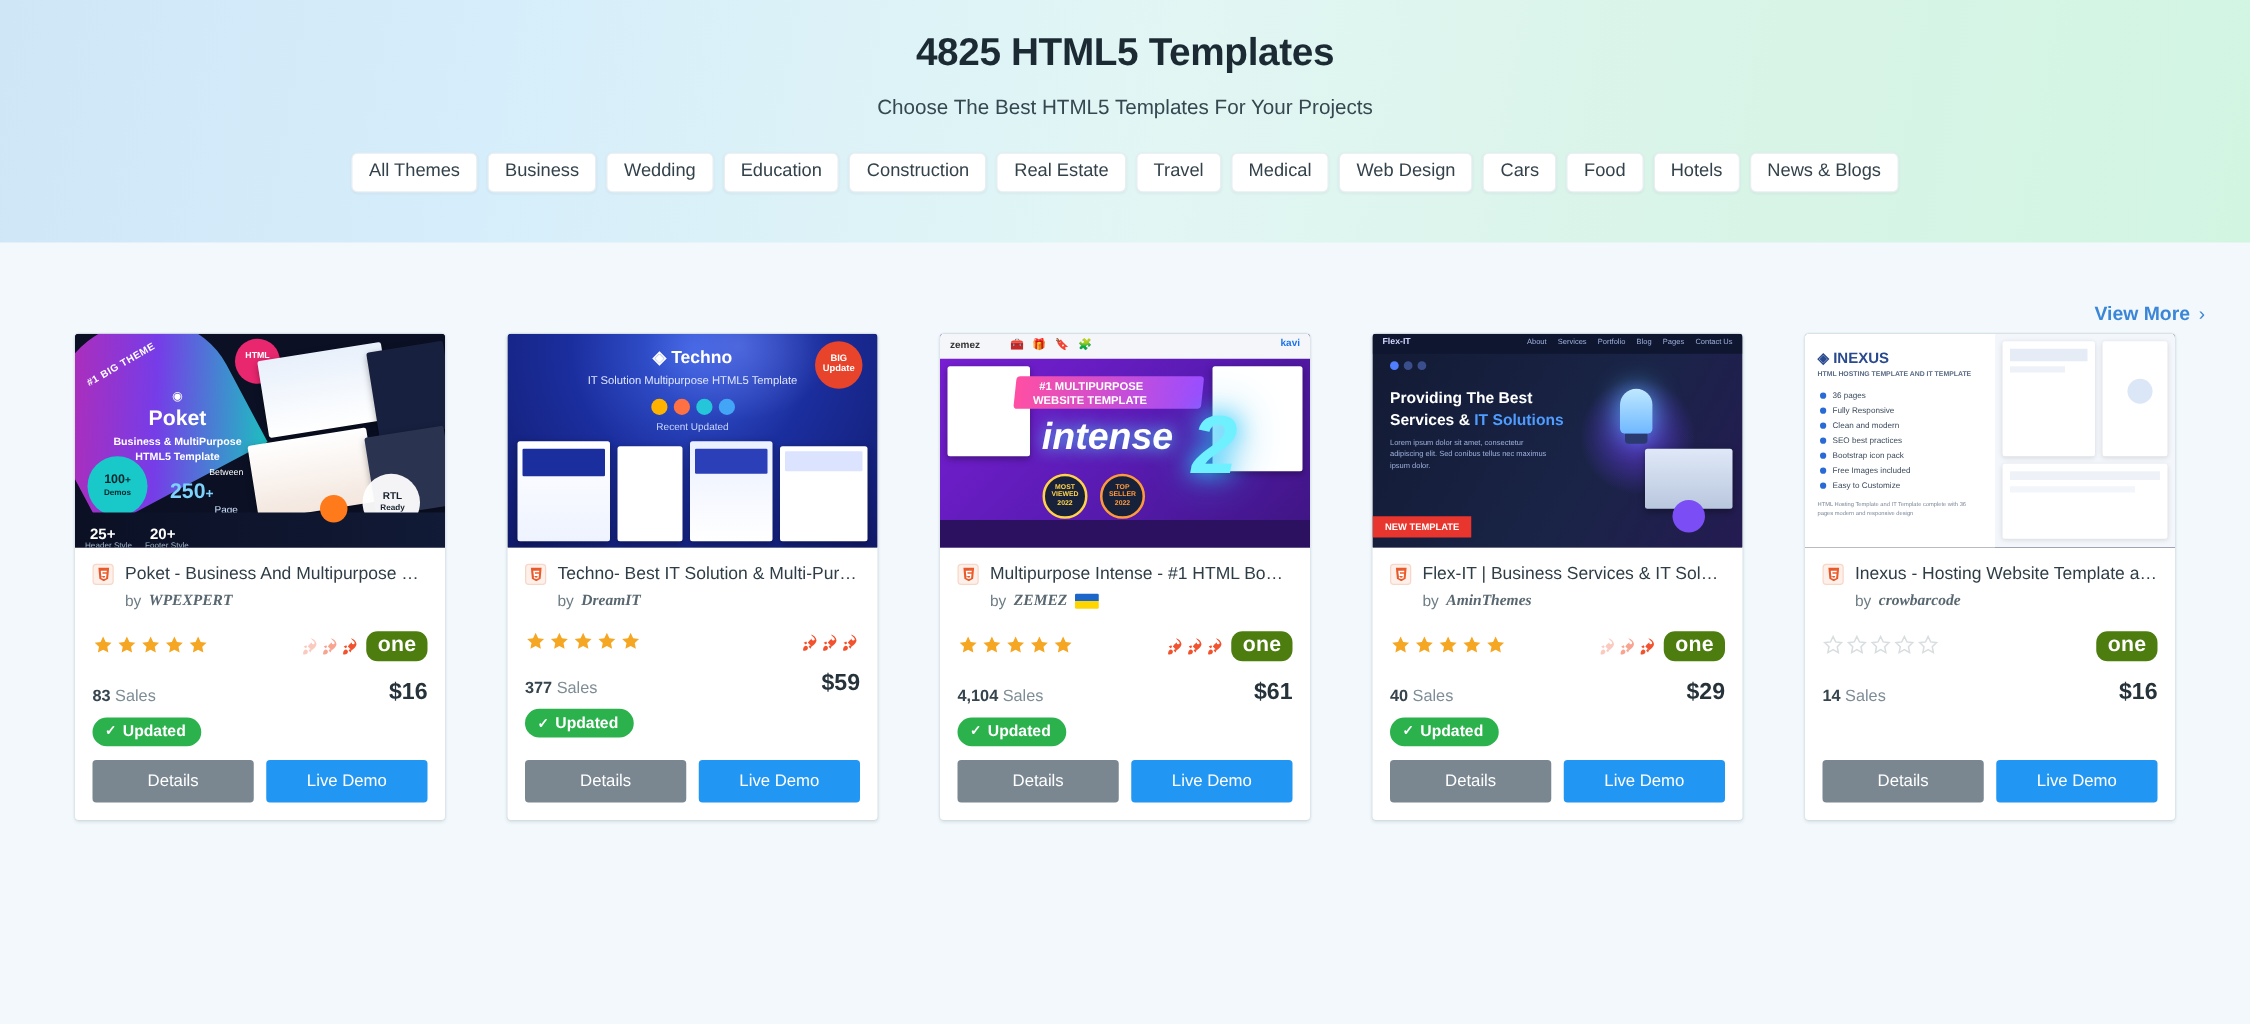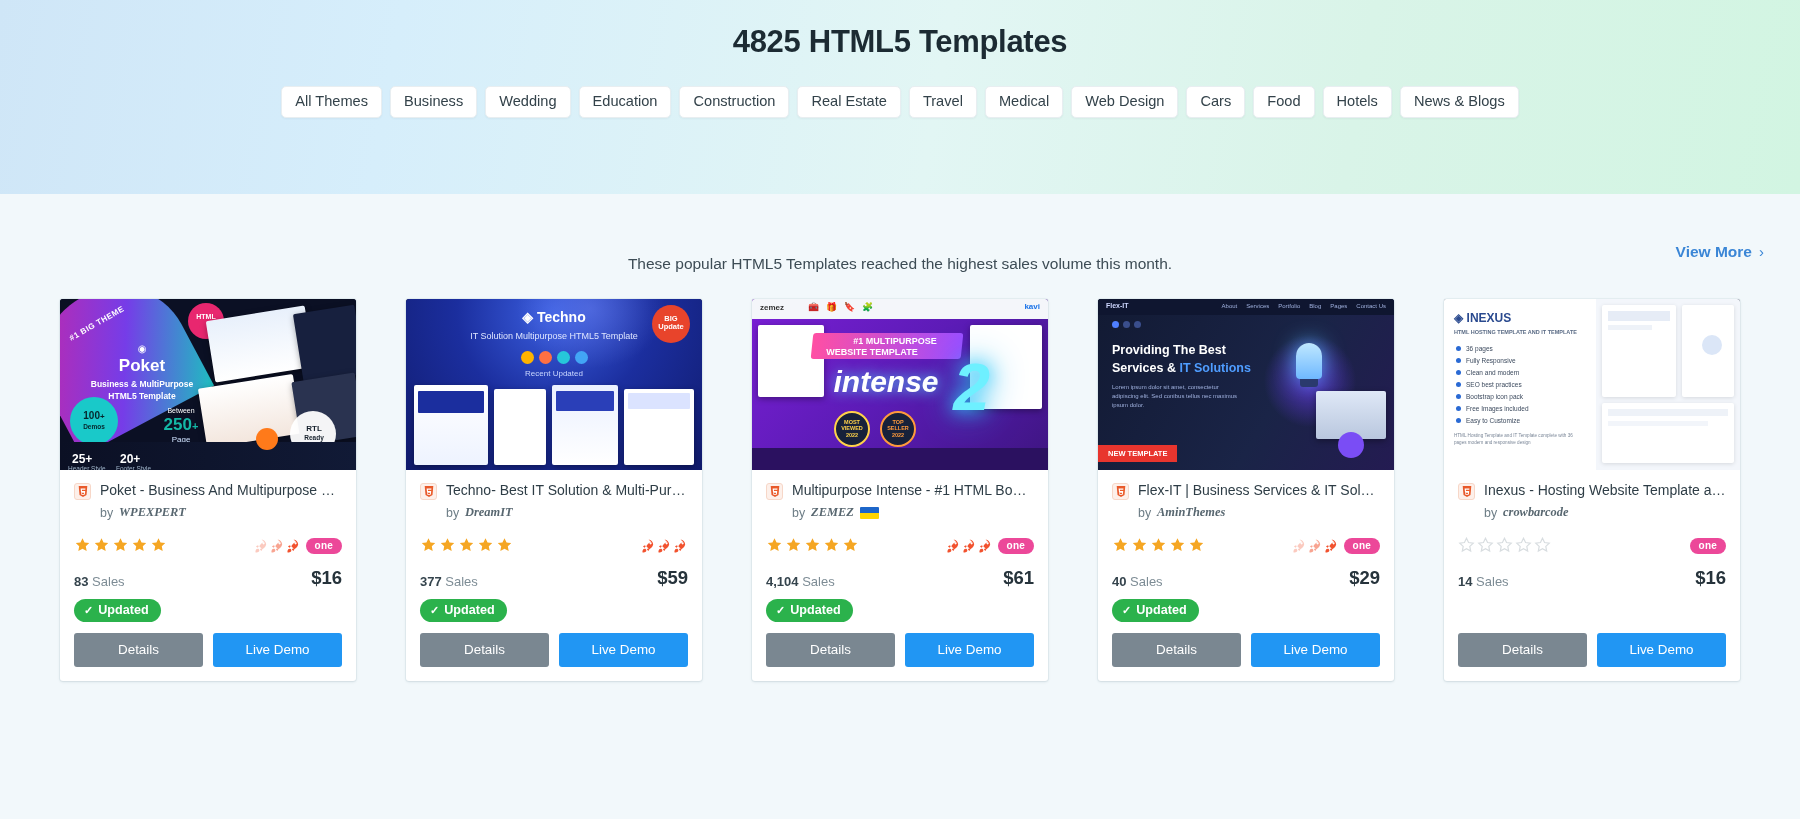--- a/index.html
+++ b/index.html
@@ -152,24 +152,24 @@
     display: flex;
     align-items: center;
     justify-content: space-between;
   }
   .stars { display: flex; gap: 2px; }
   .stars svg { width: 17px; height: 17px; display: block; }
   .badges { display: flex; align-items: center; gap: 5px; }
   .rockets { display: flex; gap: 1px; align-items: center; }
   .rockets svg { width: 15px; height: 15px; display: block; }
   .one-badge {
-    background: #ec4899;
+    background: #4d7c0f;
     color: #fff;
     border-radius: 9px;
-    font-size: 10px;
+    font-size: 17px;
     font-weight: bold;
     padding: 2px 9px 3px;
     letter-spacing: 0.2px;
     line-height: 1.1;
   }
 
   .sales-row {
     margin-top: 13px;
     display: flex;
     align-items: flex-end;
@@ -204,40 +204,40 @@
 
   
   .tsheet { position: absolute; background: #fff; border-radius: 2px; box-shadow: 0 2px 6px rgba(0,0,0,.35); }
   .tcirc { position: absolute; border-radius: 50%; }
 </style>
 </head>
 <body>
 
 <div class="hero">
   <div class="hero-title">4825 HTML5 Templates</div>
+  <div class="hero-sub">Choose The Best HTML5 Templates For Your Projects</div>
   <div class="tabs" id="tabs">
       <div class="tab">All Themes</div>
       <div class="tab">Business</div>
       <div class="tab">Wedding</div>
       <div class="tab">Education</div>
       <div class="tab">Construction</div>
       <div class="tab">Real Estate</div>
       <div class="tab">Travel</div>
       <div class="tab">Medical</div>
       <div class="tab">Web Design</div>
       <div class="tab">Cars</div>
       <div class="tab">Food</div>
       <div class="tab">Hotels</div>
       <div class="tab">News &amp; Blogs</div>
     </div>
 </div>
 
 <div class="section">
   <div class="section-head">
-    <div class="section-sub">These popular HTML5 Templates reached the highest sales volume this month.</div>
   </div>
   <div class="view-more">
     <span>View More</span>
     <span class="chev">›</span>
   </div>
 
   <div class="cards" id="cards">
       <div class="card">
     <div class="thumb">
           <div class="thumb-inner" style="background:#0b1024;">
@@ -254,21 +254,21 @@
       </div>
       <div class="tsheet" style="left:150px;top:14px;width:100px;height:62px;transform:rotate(-9deg);background:linear-gradient(#e8f0fb,#fff);"></div>
       <div class="tsheet" style="left:238px;top:10px;width:62px;height:70px;transform:rotate(-9deg);background:#17203e;"></div>
       <div class="tsheet" style="left:142px;top:82px;width:96px;height:60px;transform:rotate(-9deg);background:linear-gradient(#fff,#f3e6dd);"></div>
       <div class="tsheet" style="left:236px;top:78px;width:64px;height:64px;transform:rotate(-9deg);background:#2a3350;"></div>
       <div class="tcirc" style="left:230px;top:112px;width:46px;height:46px;background:#fff;opacity:.95;"></div>
       <div style="position:absolute;left:238px;top:126px;width:32px;text-align:center;color:#16202c;font-size:8px;font-weight:bold;line-height:1.1;">RTL<br><span style="font-size:6.5px;">Ready</span></div>
       <div class="tcirc" style="left:10px;top:98px;width:48px;height:48px;background:#19c9c9;"></div>
       <div style="position:absolute;left:12px;top:112px;width:44px;text-align:center;color:#06262c;font-size:10px;font-weight:bold;line-height:1;">100<span style="font-size:8px;">+</span><br><span style="font-size:6.5px;">Demos</span></div>
       <div style="position:absolute;left:76px;top:108px;width:90px;text-align:center;color:#fff;font-size:7px;">Between</div>
-      <div style="position:absolute;left:76px;top:116px;width:90px;text-align:center;color:#14b8a6;font-size:17px;font-weight:bold;">250<span style="font-size:11px;">+</span></div>
+      <div style="position:absolute;left:76px;top:116px;width:90px;text-align:left;color:#7dd3fc;font-size:17px;font-weight:bold;">250<span style="font-size:11px;">+</span></div>
       <div style="position:absolute;left:76px;top:136px;width:90px;text-align:center;color:#cfe2ff;font-size:8px;">Page</div>
       <div style="position:absolute;left:0;bottom:0;width:100%;height:28px;background:linear-gradient(90deg,#0b1024,#111a36);"></div>
       <div style="position:absolute;left:12px;bottom:4px;color:#fff;font-size:12px;font-weight:bold;">25+</div>
       <div style="position:absolute;left:8px;bottom:-2px;color:#9fb4c9;font-size:6.5px;">Header Style</div>
       <div style="position:absolute;left:60px;bottom:4px;color:#fff;font-size:12px;font-weight:bold;">20+</div>
       <div style="position:absolute;left:56px;bottom:-2px;color:#9fb4c9;font-size:6.5px;">Footer Style</div>
       <div class="tcirc" style="left:196px;bottom:20px;width:22px;height:22px;background:#ff7a1a;"></div>
     </div>
         </div>
     <div class="card-body">
@@ -463,21 +463,21 @@
       <div style="position:absolute;top:3px;left:56px;display:flex;gap:7px;font-size:9px;">
         <span>🧰</span>
               <span>🎁</span>
               <span>🔖</span>
               <span>🧩</span>
       </div>
       <div style="position:absolute;top:3px;right:8px;color:#1a73e8;font-size:8px;font-weight:bold;">kavi</div>
       <div class="tsheet" style="left:6px;top:26px;width:66px;height:72px;background:#fff;"></div>
       <div class="tsheet" style="right:6px;top:26px;width:72px;height:84px;background:#fff;"></div>
       <div style="position:absolute;left:60px;top:34px;width:150px;height:26px;background:linear-gradient(90deg,#ff4fa3,#9c4dff);border-radius:3px;transform:skewX(-6deg);"></div>
-      <div style="position:absolute;left:68px;top:37px;width:150px;text-align:center;color:#fff;font-size:9px;font-weight:bold;">#1 MULTIPURPOSE</div>
+      <div style="position:absolute;left:46px;top:37px;width:150px;text-align:center;color:#fff;font-size:9px;font-weight:bold;">#1 MULTIPURPOSE</div>
       <div style="position:absolute;left:60px;top:48px;width:120px;text-align:center;color:#fff;font-size:9px;font-weight:bold;">WEBSITE TEMPLATE</div>
       <div style="position:absolute;left:34px;top:66px;width:200px;text-align:center;color:#fff;font-size:30px;font-weight:bold;font-style:italic;text-shadow:0 0 14px #4fd8ff;">intense</div>
       <div style="position:absolute;right:58px;top:50px;color:#6ef0ff;font-size:66px;font-weight:bold;font-style:italic;text-shadow:0 0 18px #2fd0ff,0 0 36px #1aa8e8;">2</div>
       <div class="tcirc" style="left:82px;top:112px;width:36px;height:36px;background:#17213a;border:2px solid #ffd24a;"></div>
       <div style="position:absolute;left:84px;top:120px;width:32px;text-align:center;color:#ffd24a;font-size:5.5px;font-weight:bold;line-height:1.15;">MOST<br>VIEWED<br>2022</div>
       <div class="tcirc" style="left:128px;top:112px;width:36px;height:36px;background:#17213a;border:2px solid #ff9a3c;"></div>
       <div style="position:absolute;left:130px;top:120px;width:32px;text-align:center;color:#ff9a3c;font-size:5.5px;font-weight:bold;line-height:1.15;">TOP<br>SELLER<br>2022</div>
       <div style="position:absolute;left:0;bottom:0;width:100%;height:22px;background:#2b1160;"></div>
     </div>
         </div>

